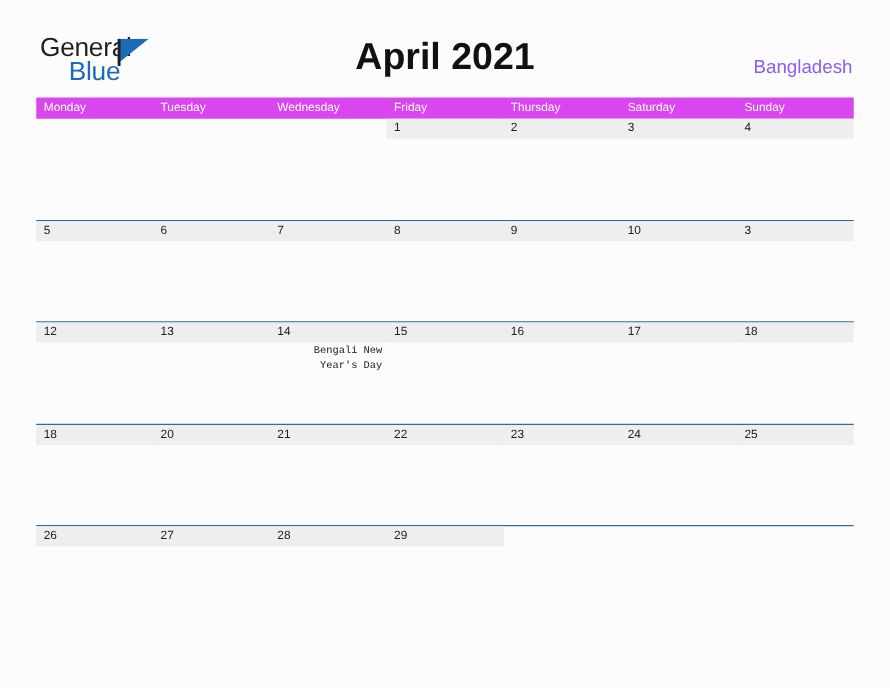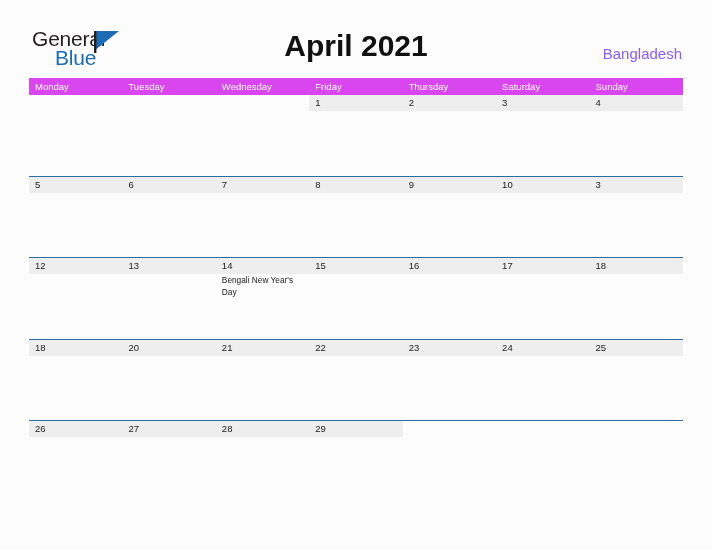--- a/index.html
+++ b/index.html
@@ -155,22 +155,23 @@
     font-family: "Liberation Sans", sans-serif;
   }
   .day-event {
     position: absolute;
     left: 6px;
     top: 17px;
     width: 84px;
     font-size: 8.3px;
     line-height: 11.5px;
     color: #222222;
-    font-family: Liberation Sans, sans-serif;
+    font-family: Liberation Mono, monospace;
     word-wrap: break-word;
+    text-align: right;
   }
 </style>
 </head>
 <body>
 
 <div class="page">
 
   <div class="top-bar">
 
     <div class="logo">

